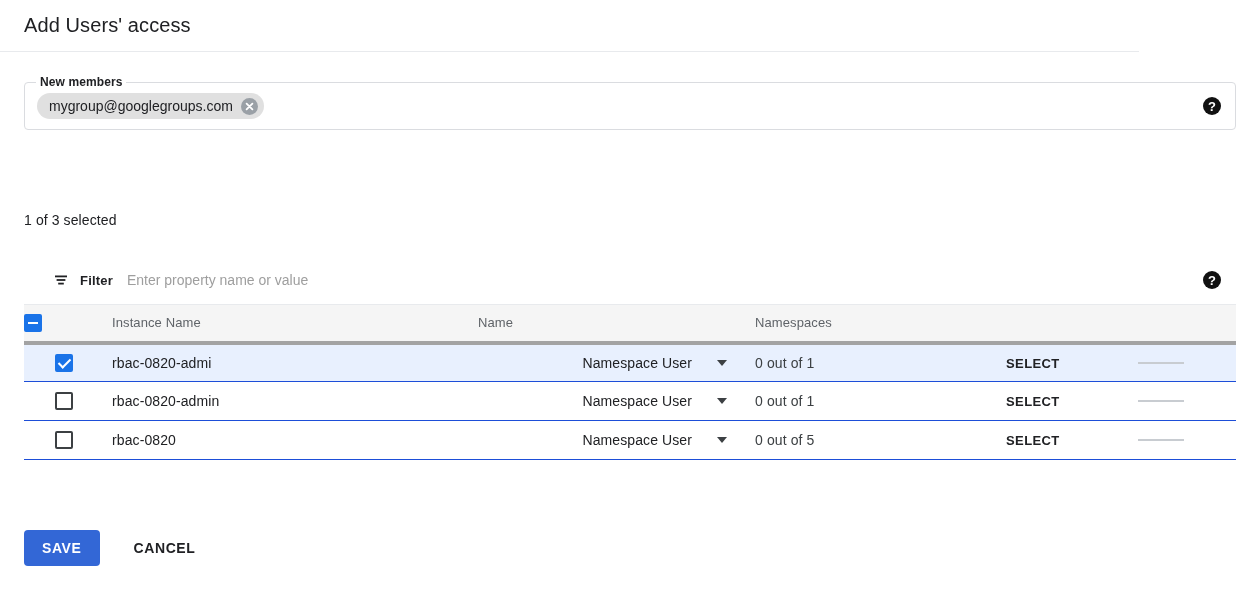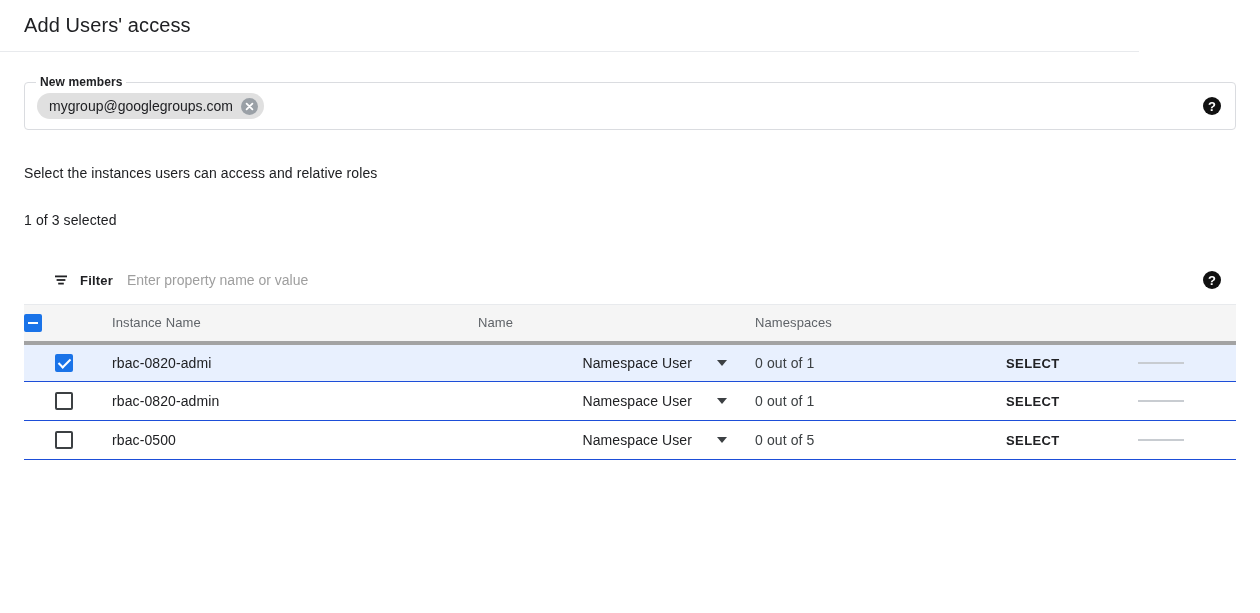--- a/index.html
+++ b/index.html
@@ -314,21 +314,20 @@
       <span class="chip-remove">
         <svg width="11" height="11" viewBox="0 0 11 11" aria-hidden="true">
           <path d="M2.6 2.6 L8.4 8.4 M8.4 2.6 L2.6 8.4" stroke="#ffffff" stroke-width="1.8" stroke-linecap="round"></path>
         </svg>
       </span>
     </div>
 
     <div class="help-icon field-help">?</div>
   </div>
 
-  <div class="desc-text">Select the instances users can access and relative roles</div>
   <div class="selected-count">1 of 3 selected</div>
 
   <div class="table-card">
 
     <div class="filter-bar">
       <span class="filter-icon">
         <svg width="16" height="16" viewBox="0 0 16 16" aria-hidden="true">
           <rect x="2" y="3.5" width="12" height="1.8" fill="#202124"></rect>
           <rect x="3.6" y="7.1" width="8.8" height="1.8" fill="#202124"></rect>
           <rect x="5.2" y="10.7" width="5.6" height="1.8" fill="#202124"></rect>
@@ -403,21 +402,21 @@
           </td>
           <td>
               <div class="tail-seg"></div>
             </td>
         </tr>
 
         <tr>
           <td class="cell-check">
             <span class="cb cb-empty"></span>
           </td>
-          <td class="cell-name">rbac-0500</td>
+          <td class="cell-name">rbac-0820</td>
           <td class="cell-role">
             <span class="role-value">
               <span>Namespace User</span>
               <span class="caret"></span>
             </span>
           </td>
           <td class="cell-ns">
             <span class="ns-value">0 out of 5</span>
           </td>
           <td class="cell-sel">
@@ -425,14 +424,18 @@
           </td>
           <td>
               <div class="tail-seg"></div>
             </td>
         </tr>
 
       </tbody>
     </table>
   </div>
 
+  <div class="footer">
+    <button class="btn-save">SAVE</button>
+    <button class="btn-cancel">CANCEL</button>
+  </div>
 
 </div>
 
 </body></html>

